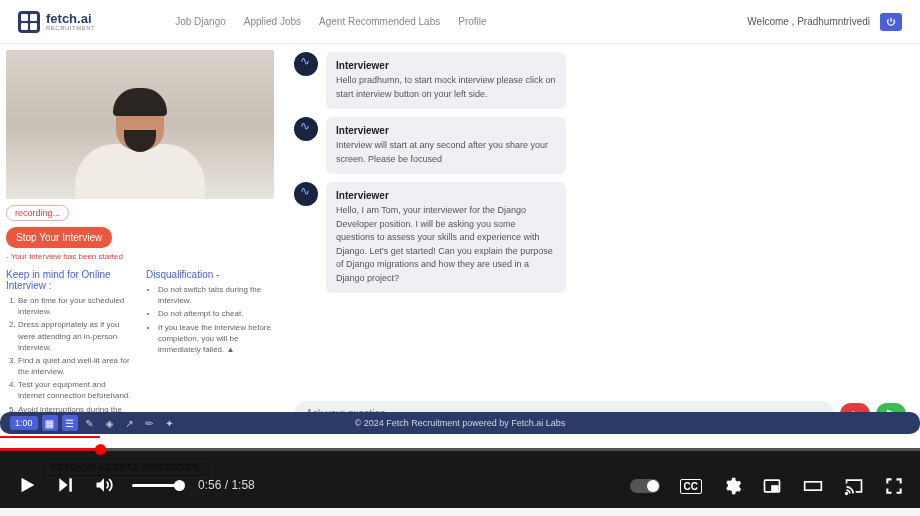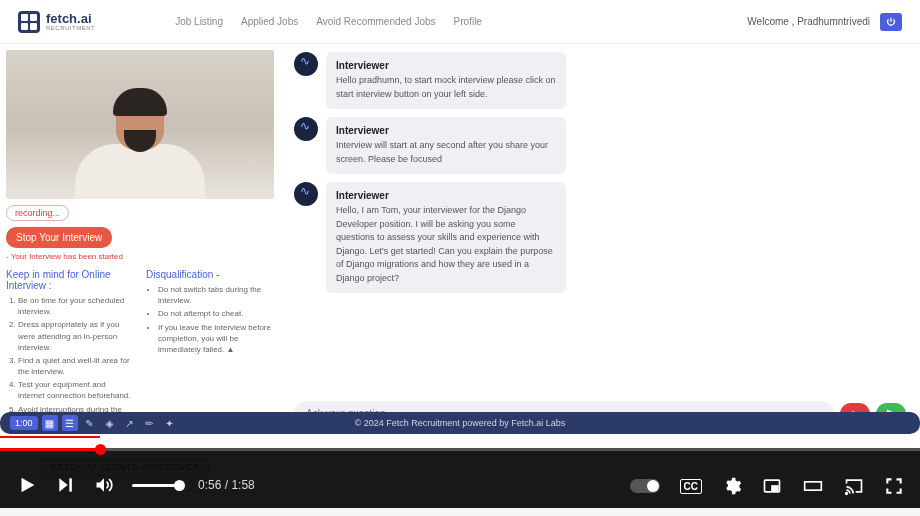--- a/index.html
+++ b/index.html
@@ -80,23 +80,23 @@
           <span></span>
           <span></span>
           <span></span>
         </div>
       <div>
         <div class="logo-text">fetch.ai</div>
         <div class="logo-sub">RECRUITMENT</div>
       </div>
     </div>
     <div class="nav-links">
-      <div class="nav-link">Job Listing</div>
+      <div class="nav-link">Job Django</div>
       <div class="nav-link">Applied Jobs</div>
-      <div class="nav-link">Avoid Recommended Jobs</div>
+      <div class="nav-link">Agent Recommended Labs</div>
       <div class="nav-link">Profile</div>
     </div>
     <div class="top-right">
       <span>Welcome , Pradhumntrivedi</span>
       <div class="power-btn">
         <svg width="10" height="10" viewBox="0 0 24 24" fill="none" stroke="currentColor" stroke-width="3">
             <path d="M18 6a8 8 0 1 1-12 0"></path>
             <line x1="12" y1="2" x2="12" y2="12"></line>
           </svg>
       </div>

